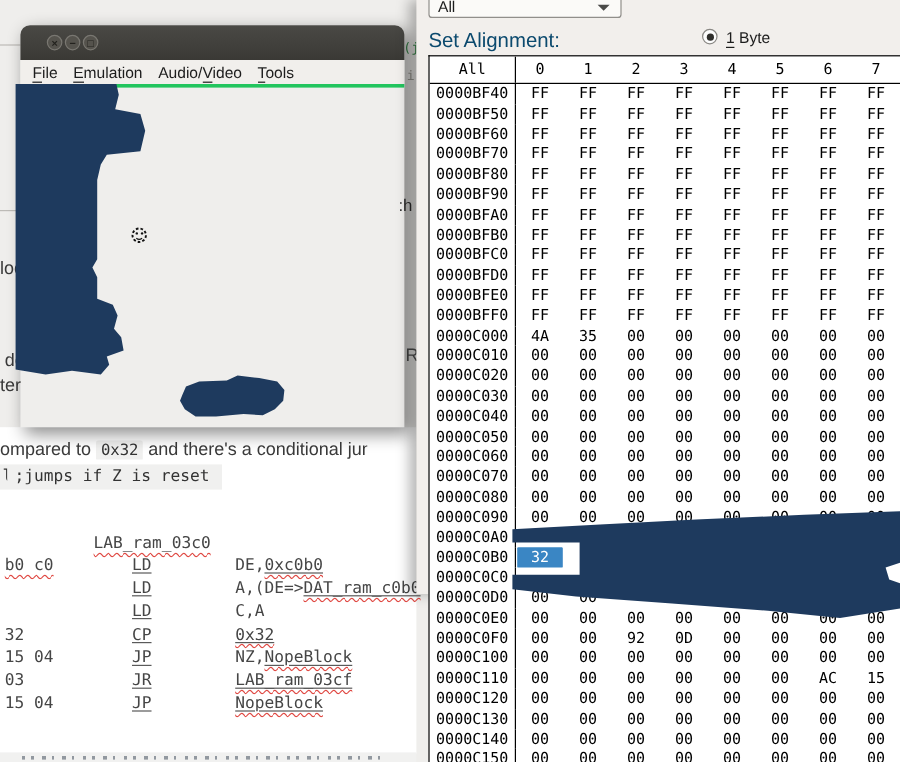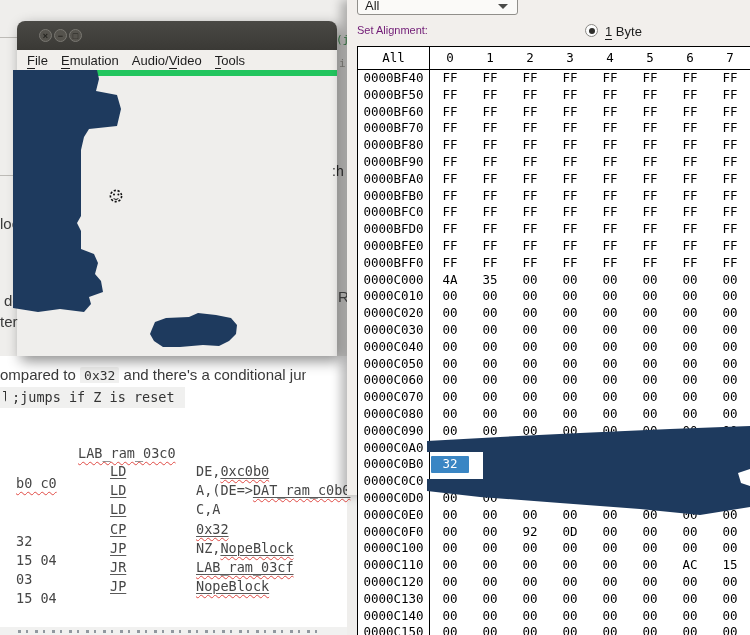--- a/index.html
+++ b/index.html
@@ -17,21 +17,21 @@
             color:#333;padding:1px 4px;border-radius:2px;}
   .codeline{position:absolute;left:0;top:387px;z-index:3;background:#f0f0ef;color:#333;
             font-family:"DejaVu Sans Mono",monospace;font-size:13.5px;padding:2px 10px 3px 2px;
             white-space:nowrap;}
   .codeline .clip{display:inline-block;width:4px;overflow:hidden;vertical-align:bottom;}
   .codeline .gap{margin-left:6px;}
   
   .asm{position:absolute;left:0;top:440px;width:281px;height:160px;z-index:3;
        font-family:"DejaVu Sans Mono",monospace;font-size:13.5px;color:#464646;}
   .asm .line{position:absolute;left:0;height:18px;white-space:nowrap;}
-  .asm .bytes{position:absolute;left:16px;margin-top:12px;}
+  .asm .bytes{position:absolute;left:4px;}
   .asm .mn{position:absolute;left:110px;}
   .asm .op{position:absolute;left:196px;}
   .asm .label{position:absolute;left:78px;}
   .lnk{text-decoration:underline;text-decoration-color:#5a5a5a;text-underline-offset:2px;text-align:center;}
   .sq{text-decoration-line:underline;text-decoration-style:wavy;text-decoration-color:#e04a44;
       text-decoration-thickness:1px;text-underline-offset:3px;}
   .bottom-bar{position:absolute;left:0;top:627px;width:347px;height:8px;background:#f1f1f0;z-index:3;}
   .bottom-bar .smudge{position:absolute;left:18px;top:3px;width:300px;height:3px;opacity:.55;
       background:repeating-linear-gradient(90deg,#44505e 0 3px,transparent 3px 8px,#44505e 8px 10px,transparent 10px 17px);}
   
@@ -39,37 +39,37 @@
         border-radius:8px 8px 0 0;box-shadow:4px 5px 14px rgba(0,0,0,.45);}
   .titlebar{position:relative;height:29px;border-radius:8px 8px 0 0;
             background:linear-gradient(#4a4945,#3a3935);}
   .winbtn{position:absolute;top:8px;width:13px;height:13px;border-radius:50%;
           background:#55534d;border:1px solid #797771;color:#23221e;font-size:9px;
           line-height:12px;text-align:center;box-sizing:border-box;font-weight:bold;}
   .wtitle-wrap{position:absolute;left:73px;top:0;right:0;height:29px;overflow:hidden;}
   .wtitle{font-size:13.5px;font-weight:bold;color:#d8d4cc;line-height:29px;white-space:nowrap;}
   .title-fade{position:absolute;right:0;top:0;width:34px;height:29px;
       background:linear-gradient(90deg,rgba(58,57,53,0),#3a3935 85%);}
-  .menubar{height:20px;background:#f1efec;border-bottom:6px solid #22c55e;
+  .menubar{height:20px;background:#f1efec;border-bottom:3px solid #22c55e;
            display:flex;align-items:center;padding-left:10px;font-size:13px;color:#1d1d1d;}
   .menubar .mi{margin-right:13px;white-space:nowrap;}
   .menubar .key{border-bottom:1px solid #1d1d1d;}
   .gbscreen{position:relative;height:285px;background:#ffffff;overflow:hidden;}
   .gbtext{position:absolute;left:3px;z-index:2;font-family:"DejaVu Sans Mono",monospace;
           font-weight:bold;color:#0a0a0a;font-size:17px;letter-spacing:1px;
           transform:scaleY(1.02);white-space:nowrap;}
   
   .memv{position:absolute;left:347px;top:0;width:403px;height:495px;background:#f2efec;z-index:20;
         box-shadow:-6px 0 10px rgba(0,0,0,.28);}
   .seg-dd{position:absolute;left:10px;top:-8px;width:159px;height:21px;background:#fbfaf8;
           border:1px solid #918f8b;border-radius:3px;font-size:13px;color:#1d1d1d;}
   .seg-dd .val{position:absolute;left:7px;top:5px;}
   .seg-dd .arrow{position:absolute;right:9px;top:11px;width:0;height:0;
        border-left:5px solid transparent;border-right:5px solid transparent;border-top:5px solid #4a4a48;}
-  .align-label{position:absolute;left:10px;top:24px;font-size:11px;color:#701a75;}
+  .align-label{position:absolute;left:10px;top:24px;font-size:17px;color:#0c4a6e;}
   .radio{position:absolute;left:238px;top:24px;width:13px;height:13px;border-radius:50%;
          background:#fdfdfd;border:1px solid #8a8884;box-sizing:border-box;}
   .radio .dot{position:absolute;left:2.5px;top:2.5px;width:6px;height:6px;border-radius:50%;background:#2f2e2b;}
   .radio-label{position:absolute;left:258px;top:24px;font-size:13px;color:#1d1d1d;white-space:nowrap;}
   .radio-label .key{border-bottom:1px solid #1d1d1d;}
   .hextable{position:absolute;left:10px;top:46px;width:393px;height:589px;background:#ffffff;
             border-left:1px solid #000;border-top:1px solid #000;box-sizing:border-box;overflow:hidden;
             font-family:"DejaVu Sans Mono",monospace;font-size:12.5px;color:#000;}
   .hrow{display:flex;height:16.8px;line-height:16.8px;}
   .hrow.head{height:23px;line-height:22px;border-bottom:1px solid #000;box-sizing:border-box;}

